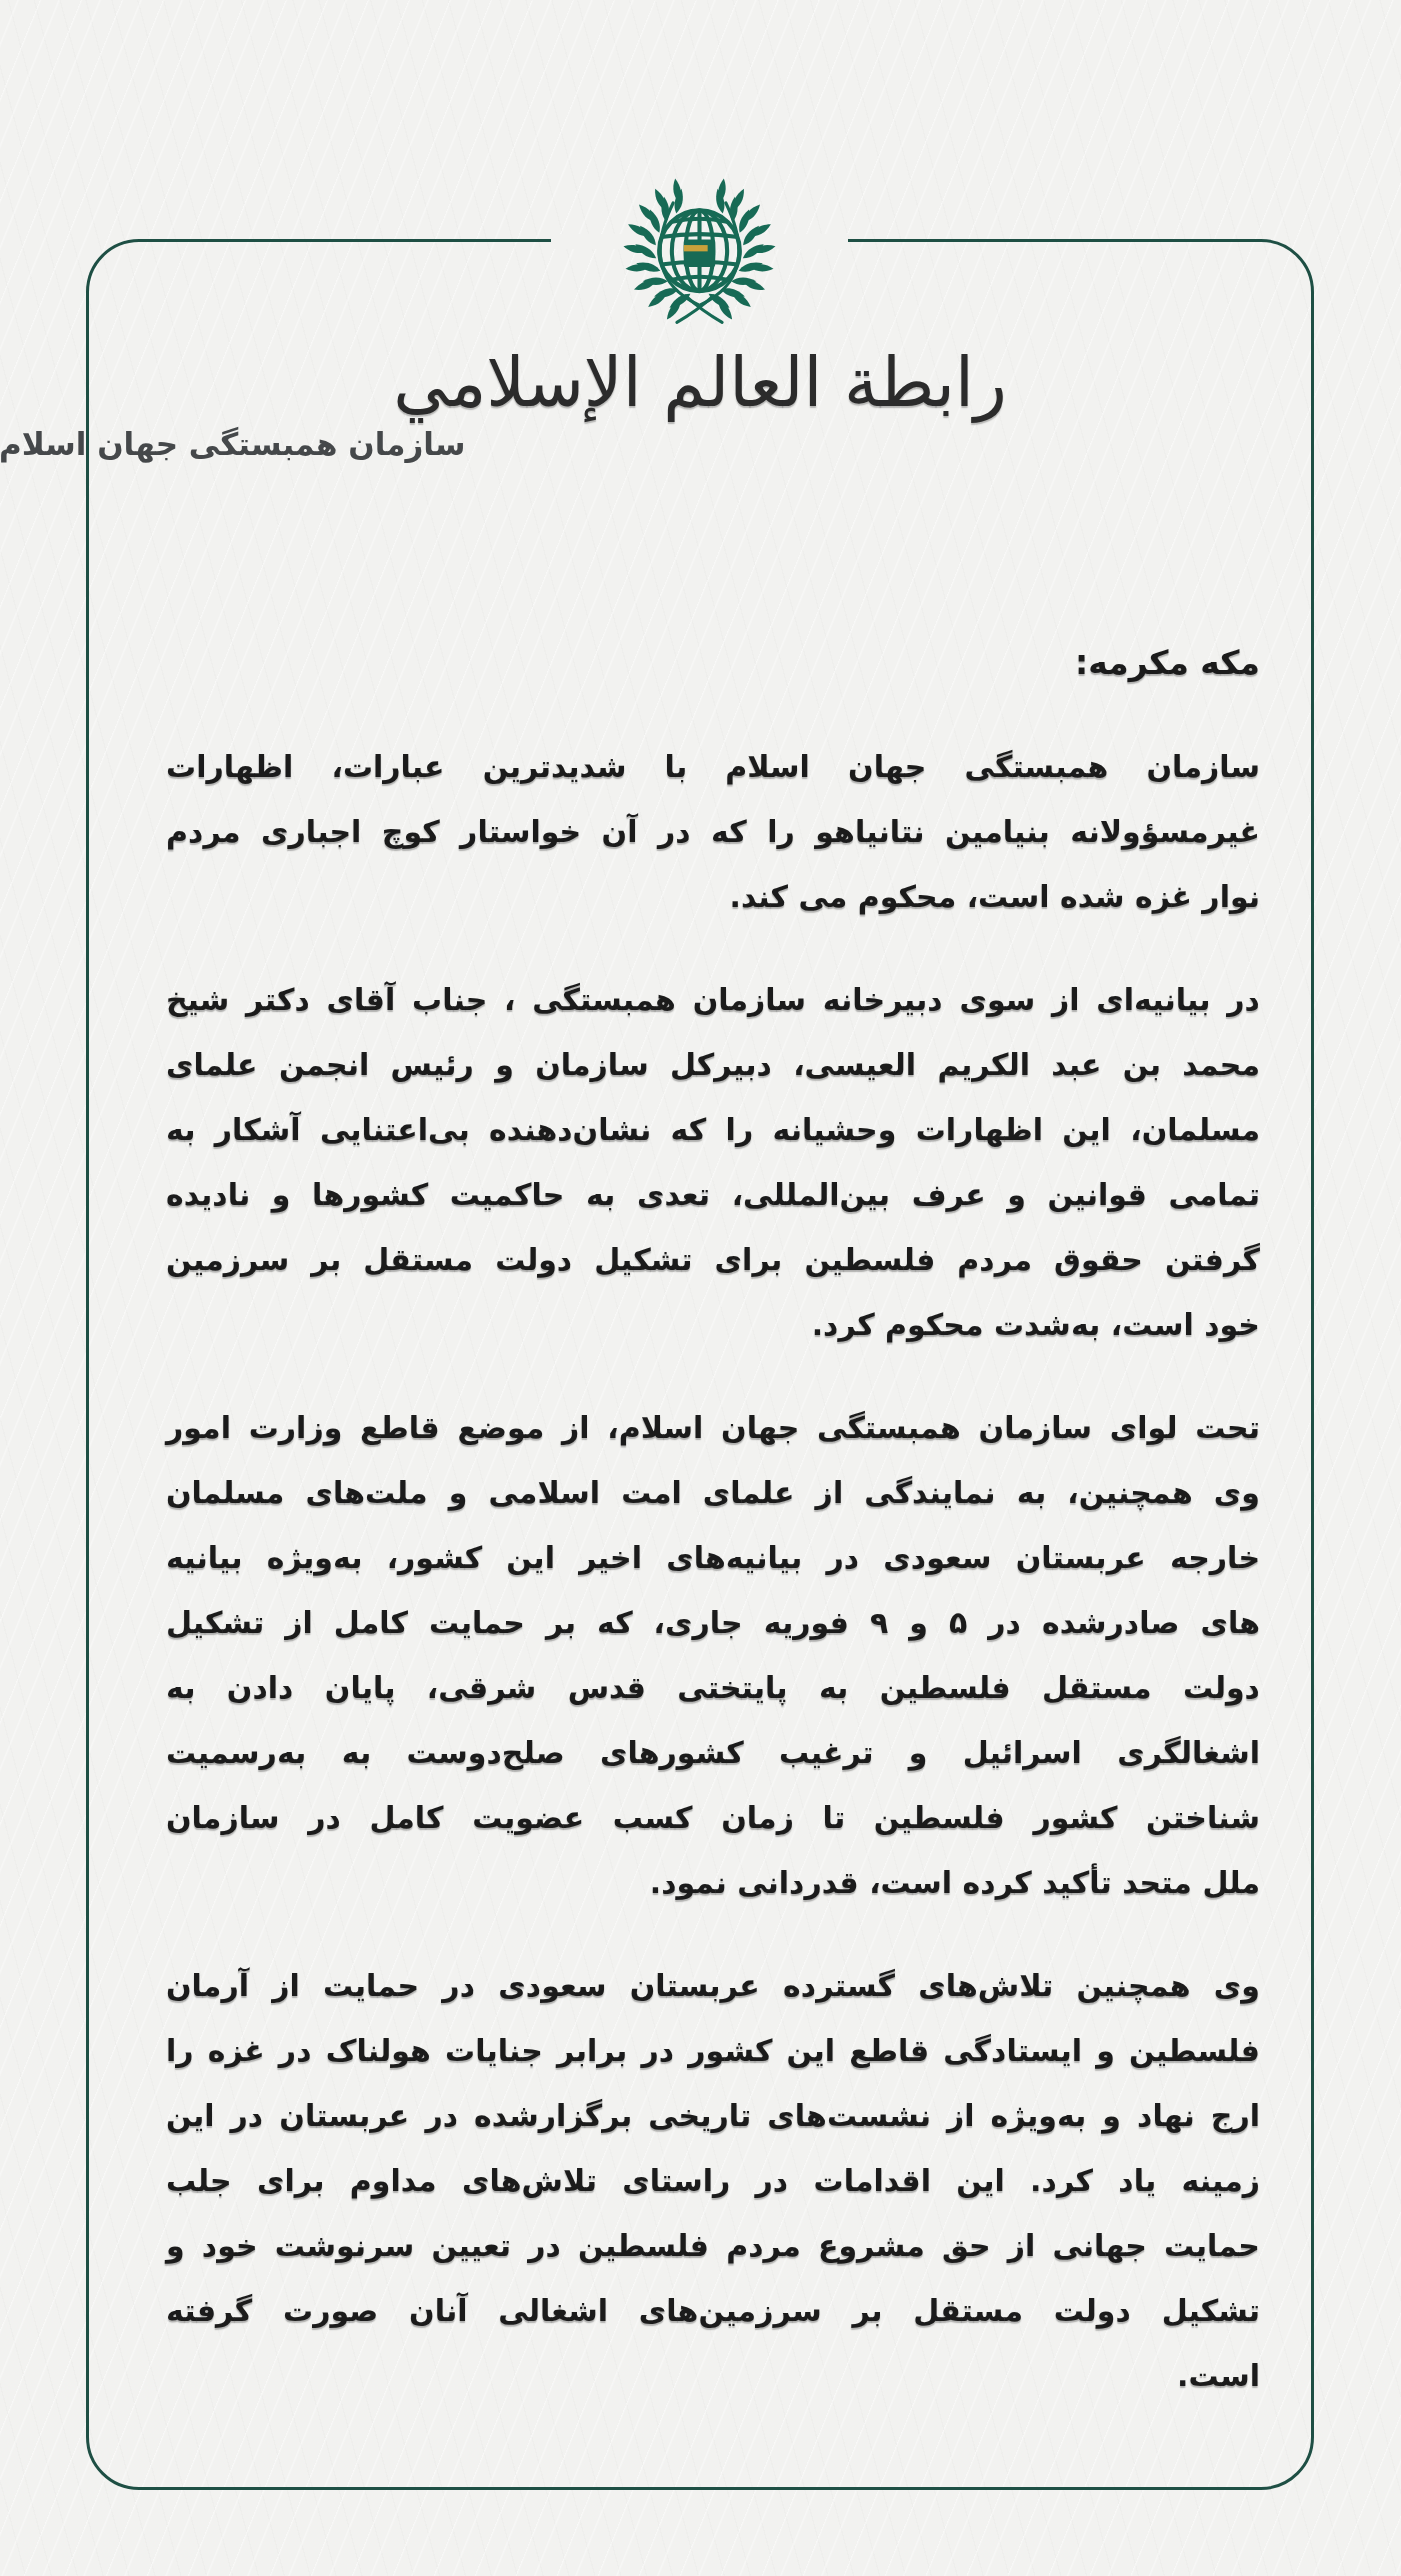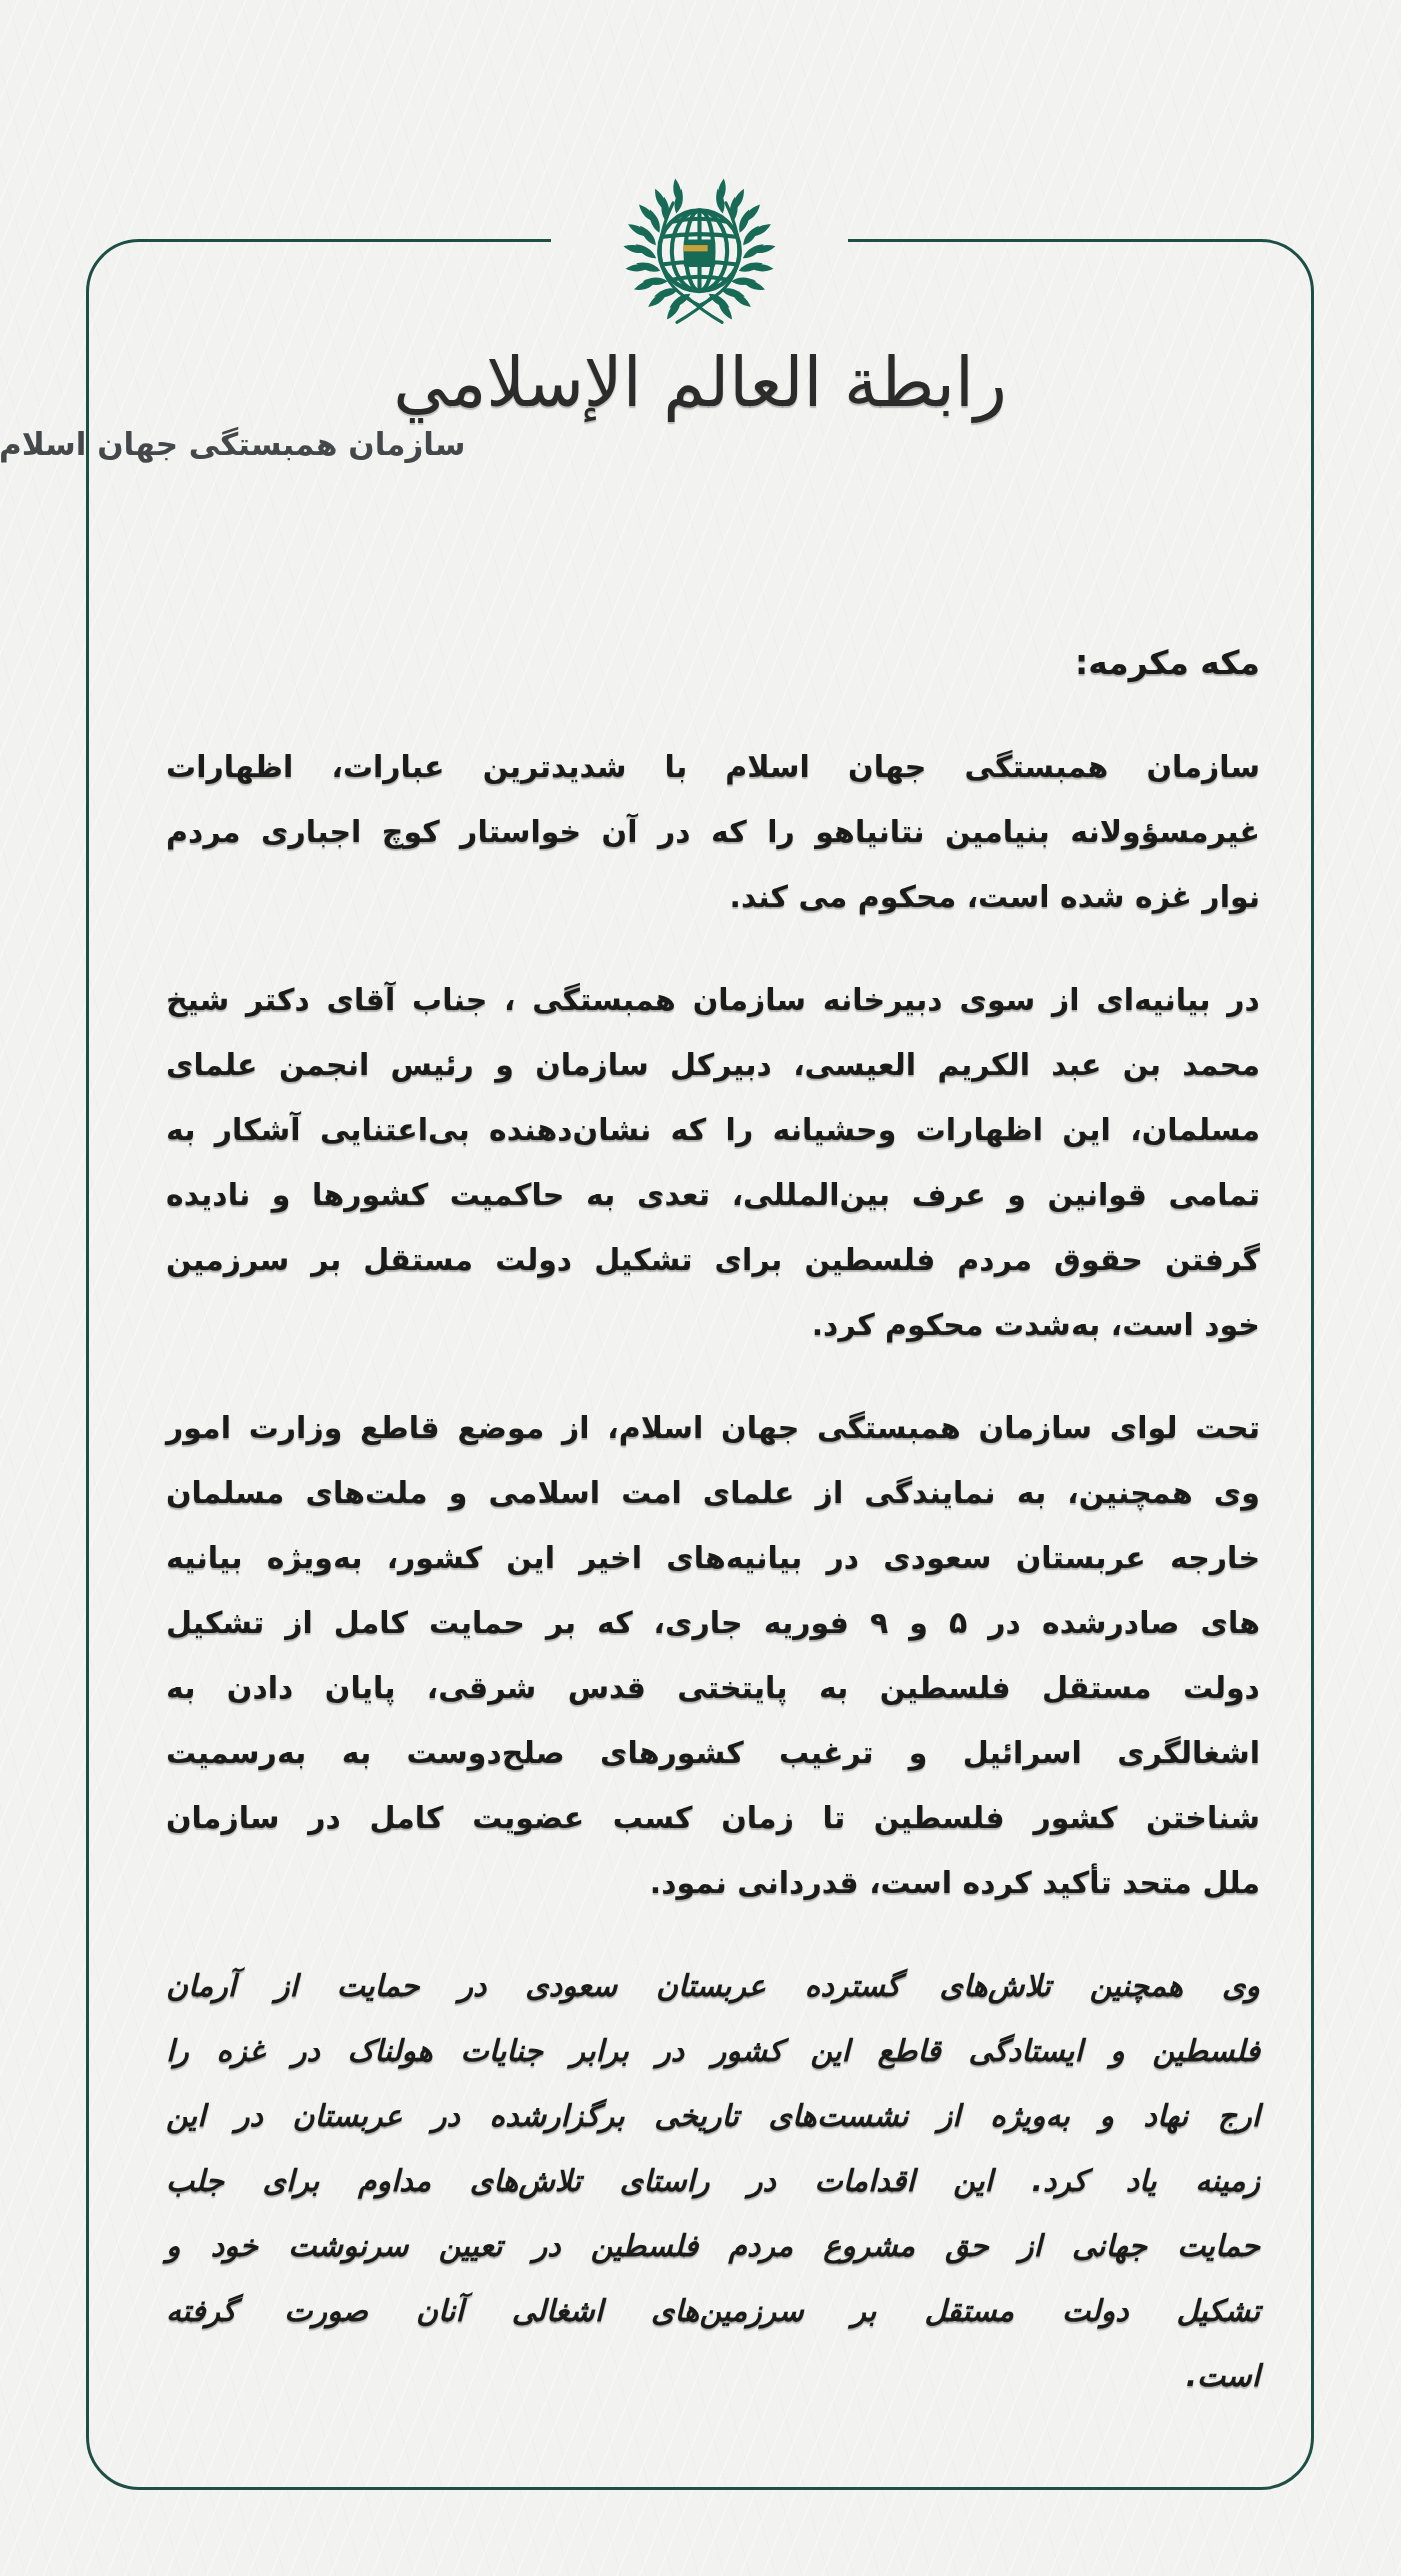--- a/index.html
+++ b/index.html
@@ -119,21 +119,21 @@
     color:var(--body-ink);
     font-weight:bold;
     text-shadow:0 1.9px 1.3px rgba(0,0,0,0.28);
   }
   .salutation{
     font-size:33px;
     line-height:65px;
     margin-bottom:39px;
   }
   .paragraph{margin-bottom:38px;}
-  .paragraph:last-child{margin-bottom:0;font-style:italic;}
+  .paragraph:last-child{margin-bottom:0;}
   .text-line{
     font-size:30px;
     line-height:65px;
     text-align:justify;
     text-align-last:justify;
   }
   .text-line.last{text-align-last:start;}
 </style>
 </head>
 <body>

